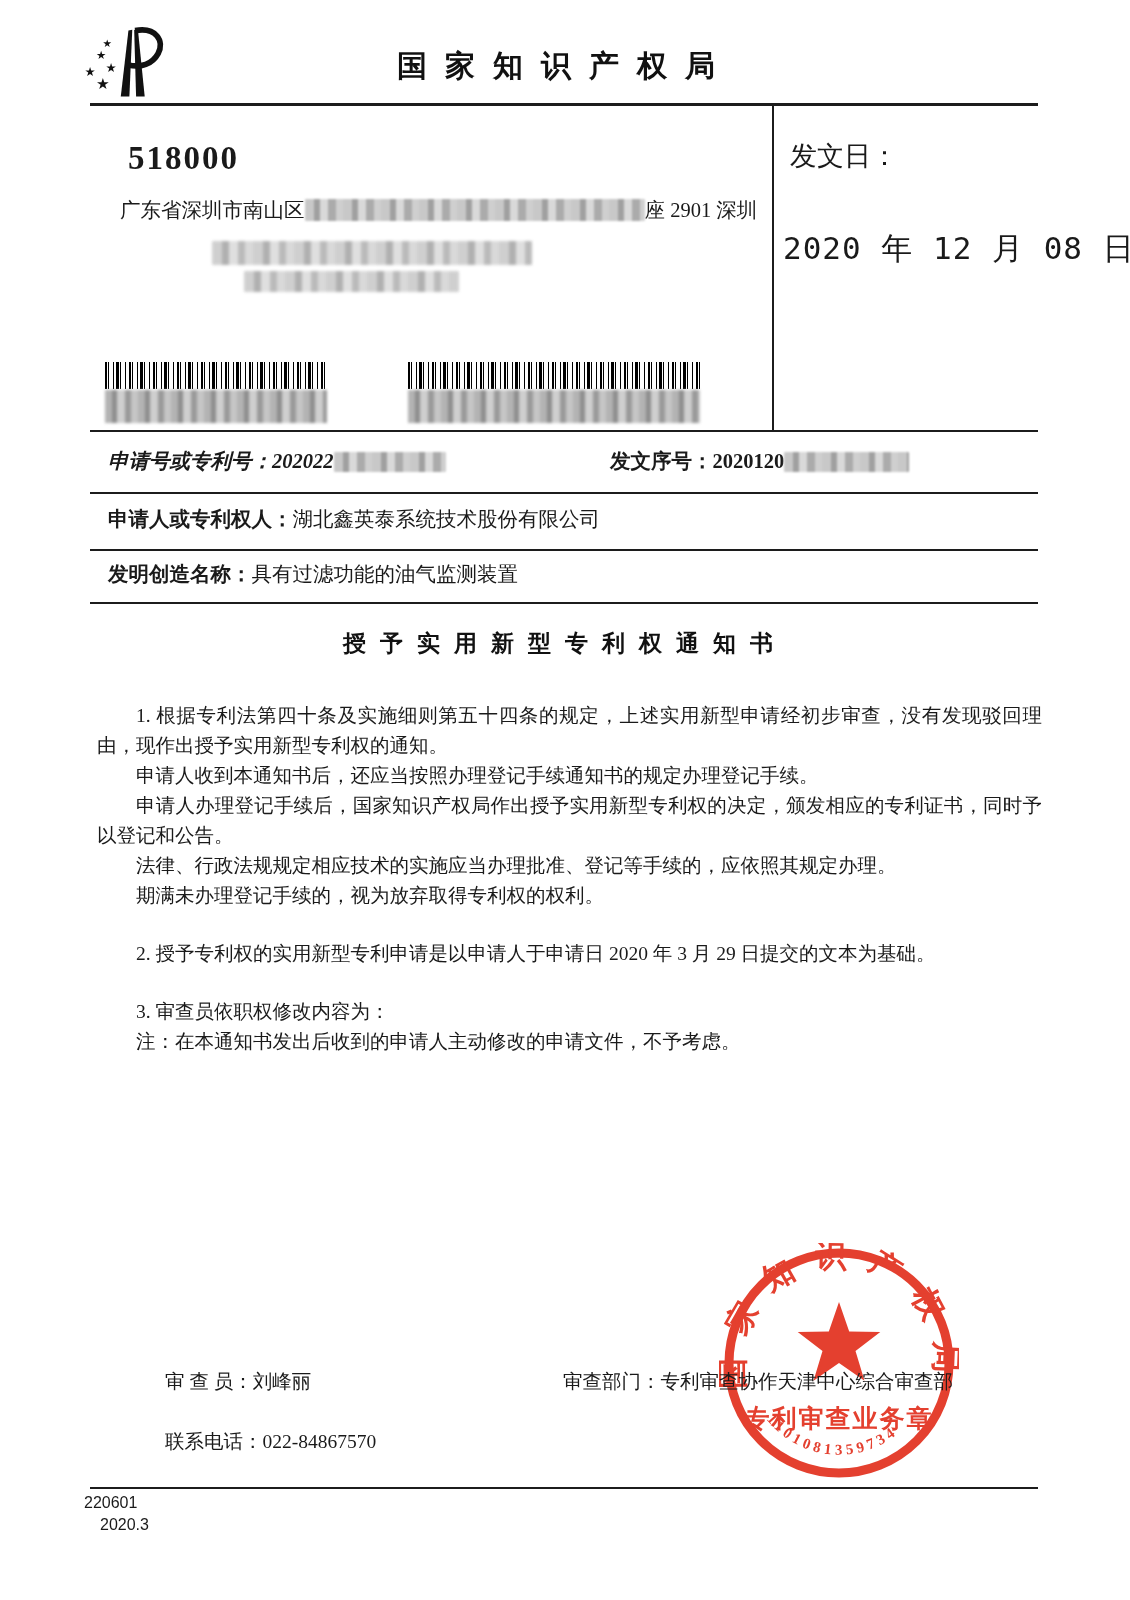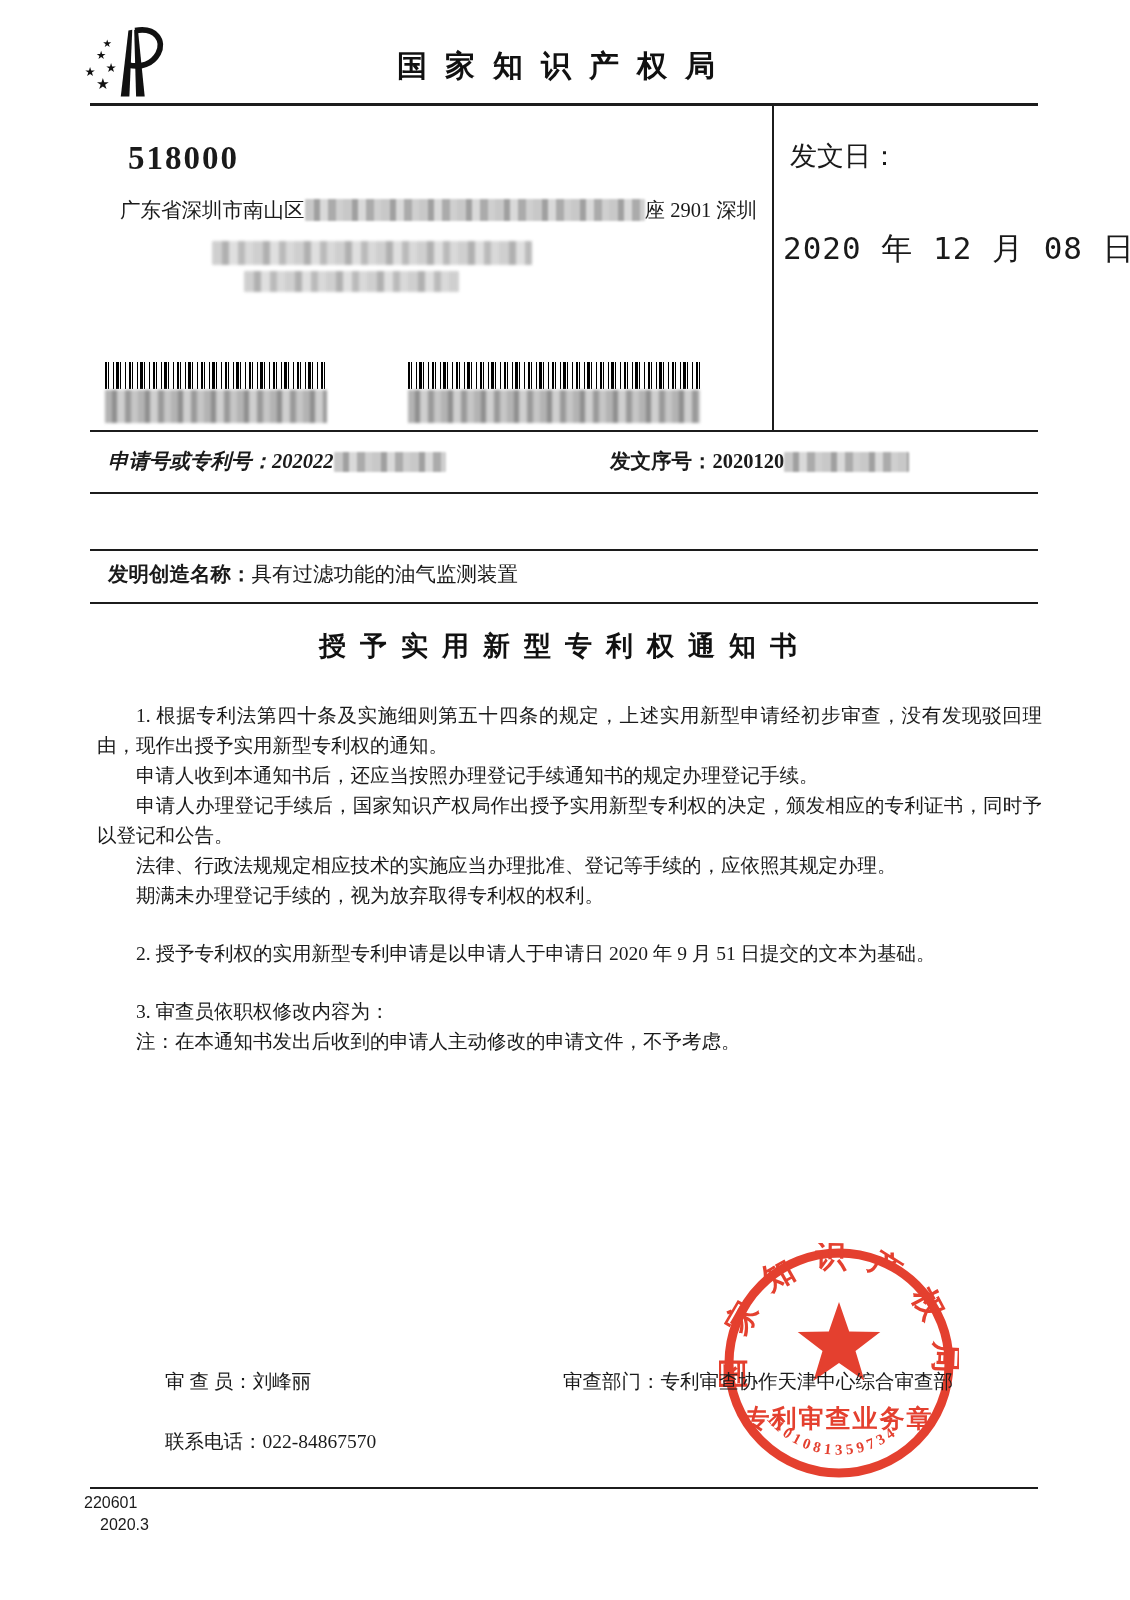--- a/index.html
+++ b/index.html
@@ -52,21 +52,21 @@
   .frow{position:absolute;font-size:20.5px;white-space:nowrap;}
   .flabel{font-weight:bold;}
   .fnum{font-weight:bold;}
   .row1a{left:108px;top:447px;font-style:italic;}
   .row1b{left:610px;top:447px;}
   .row2{left:108px;top:505px;}
   .row3{left:108px;top:560px;}
 
   
   .notice-title{position:absolute;left:0;top:628px;width:1130px;text-align:center;
-        font-family:"Liberation Sans",sans-serif;font-weight:bold;font-size:27px;
+        font-family:"Liberation Sans",sans-serif;font-weight:bold;font-size:23px;
         letter-spacing:14px;color:#111;}
   .body-text{position:absolute;left:97px;top:701px;width:945px;font-size:19.5px;
         line-height:30px;text-align:justify;}
   .body-text p{margin:0;text-indent:2em;}
   .body-text p.gap{margin-top:28px;}
 
   
   .signoff{position:absolute;z-index:4;font-size:19.5px;white-space:nowrap;}
   .examiner{left:165px;top:1368px;}
   .department{left:563px;top:1368px;}
@@ -124,35 +124,38 @@
   <div class="hr hr-barcode"></div>
 
   <div class="frow row1a">
     <span class="flabel">申请号或专利号：</span><span class="fnum">202022</span><span class="redact" style="width:112px;height:20px;"></span>
   </div>
   <div class="frow row1b">
     <span class="flabel">发文序号：</span><span class="fnum">2020120</span><span class="redact" style="width:125px;height:20px;"></span>
   </div>
   <div class="hr hr-row1"></div>
 
+  <div class="frow row2">
+    <span class="flabel">申请人或专利权人：</span><span>湖北鑫英泰系统技术股份有限公司</span>
+  </div>
   <div class="hr hr-row2"></div>
 
   <div class="frow row3">
     <span class="flabel">发明创造名称：</span><span>具有过滤功能的油气监测装置</span>
   </div>
   <div class="hr hr-row3"></div>
 
   <div class="notice-title">授予实用新型专利权通知书</div>
   <div class="body-text">
     <p>1. 根据专利法第四十条及实施细则第五十四条的规定，上述实用新型申请经初步审查，没有发现驳回理由，现作出授予实用新型专利权的通知。</p>
     <p>申请人收到本通知书后，还应当按照办理登记手续通知书的规定办理登记手续。</p>
     <p>申请人办理登记手续后，国家知识产权局作出授予实用新型专利权的决定，颁发相应的专利证书，同时予以登记和公告。</p>
     <p>法律、行政法规规定相应技术的实施应当办理批准、登记等手续的，应依照其规定办理。</p>
     <p>期满未办理登记手续的，视为放弃取得专利权的权利。</p>
-    <p class="gap">2. 授予专利权的实用新型专利申请是以申请人于申请日 2020 年 9 月 51 日提交的文本为基础。</p>
+    <p class="gap">2. 授予专利权的实用新型专利申请是以申请人于申请日 2020 年 3 月 29 日提交的文本为基础。</p>
     <p class="gap">3. 审查员依职权修改内容为：</p>
     <p>注：在本通知书发出后收到的申请人主动修改的申请文件，不予考虑。</p>
   </div>
 
   <svg class="stamp" viewBox="0 0 240 240">
     <circle cx="120" cy="120" r="110" fill="none" stroke-width="9" stroke="#e23220"></circle>
     <polygon points="120,59 130.2,88.4 161.3,89.1 136.5,108 145.5,137.8 120,120 94.5,137.8 103.5,108 78.7,89.1 109.8,88.4" fill="#e23220"></polygon>
     <path id="arcTop" d="M 30,153 A 96,96 0 1 1 210,153" fill="none"></path>
     <text font-size="31" font-weight="bold" letter-spacing="20" fill="#e23220">
       <textPath href="#arcTop" startOffset="8">国家知识产权局</textPath>

